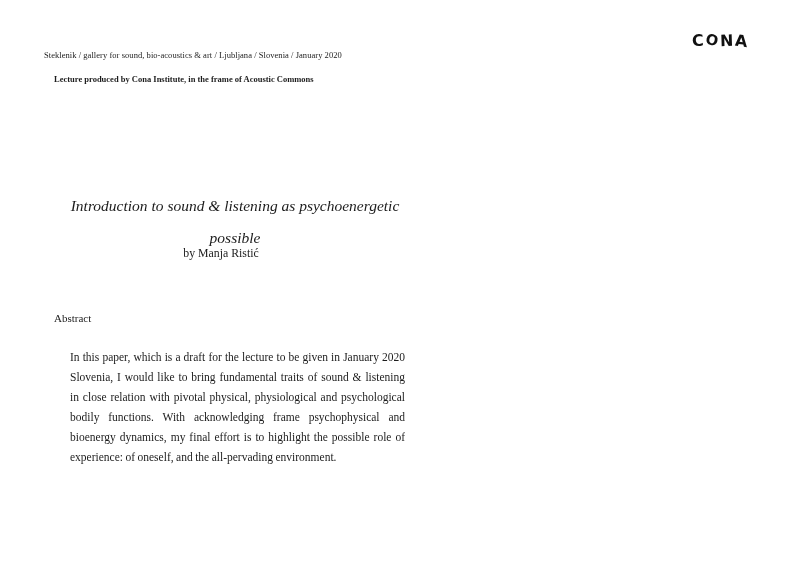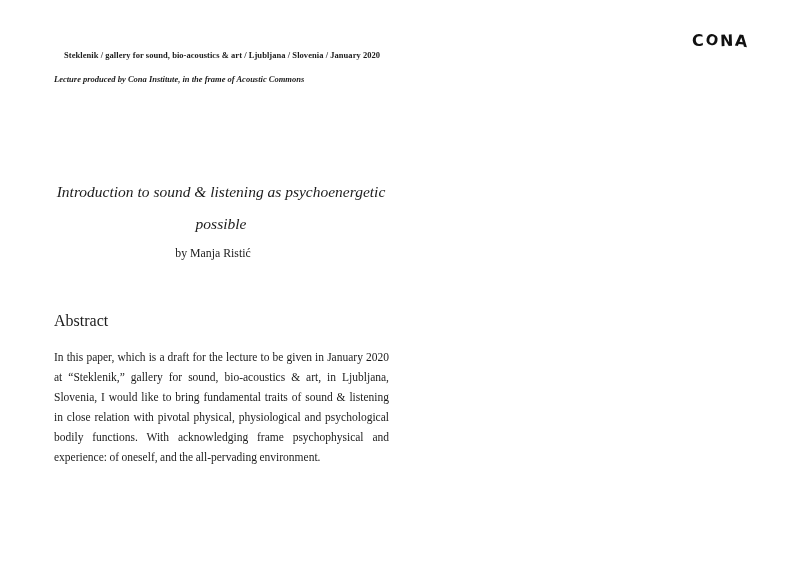--- a/index.html
+++ b/index.html
@@ -13,35 +13,34 @@
     height: 563px;
     background: #ffffff;
     overflow: hidden;
     font-family: "Liberation Serif", serif;
     color: #1c1c1c;
   }
 
   
   .masthead {
     position: absolute;
-    left: 64px;
+    left: 44px;
     top: 50px;
     font-size: 8.5px;
-    font-weight: bold;
+    font-weight: normal;
     white-space: nowrap;
     letter-spacing: 0.05px;
   }
   .credits {
     position: absolute;
     left: 54px;
     top: 72px;
     font-size: 8.5px;
     font-weight: bold;
     line-height: 14px;
-    font-style: italic;
   }
   .credit-line { white-space: nowrap; }
 
   
   .logo {
     position: absolute;
     left: 692px;
     top: 31px;
     font-family: "DejaVu Sans", sans-serif;
     font-weight: bold;
@@ -55,48 +54,48 @@
   .lg-o { transform: rotate(13deg) scale(0.92) translateY(-0.5px); }
   .lg-n { transform: rotate(-2deg) scale(0.99); }
   .lg-a { transform: rotate(8deg) skewX(5deg) translateY(0.5px); }
 
   
   .title {
     position: absolute;
     left: 54px;
     top: 176px;
     width: 334px;
-    margin: 0;
+    margin: 14px;
     text-align: center;
     font-style: italic;
     font-weight: normal;
     font-size: 15.5px;
     line-height: 32px;
   }
   .title-line { display: block; white-space: nowrap; }
 
   .byline {
     position: absolute;
-    left: 46px;
+    left: 54px;
     top: 246px;
     width: 334px;
     text-align: center;
     font-size: 11.8px;
   }
 
   
   .abstract-heading {
     position: absolute;
     left: 54px;
     top: 312px;
-    font-size: 16px;
+    font-size: 11px;
   }
   .abstract {
     position: absolute;
-    left: 54px;
+    left: 70px;
     top: 347px;
     width: 335px;
     font-size: 11.5px;
     line-height: 20px;
     word-spacing: -0.4px;
   }
   .jline {
     text-align: justify;
     text-align-last: justify;
     height: 20px;
@@ -125,20 +124,20 @@
     <span class="title-line">Introduction to sound &amp; listening as psychoenergetic</span>
     <span class="title-line">possible</span>
   </h1>
 
   <div class="byline">by Manja Ristić</div>
 
   <div class="abstract-heading">Abstract</div>
 
   <div class="abstract">
     <div class="jline">In this paper, which is a draft for the lecture to be given in January 2020</div>
-    <div class="jline">at “Steklenik,” gallery for sound, bio-acoustics &amp; art, in Ljubljana,</div>
     <div class="jline">Slovenia, I would like to bring fundamental traits of sound &amp; listening</div>
     <div class="jline">in close relation with pivotal physical, physiological and psychological</div>
     <div class="jline">bodily functions. With acknowledging frame psychophysical and</div>
+    <div class="jline">bioenergy dynamics, my final effort is to highlight the possible role of</div>
     <div class="jline last">experience: of oneself, and the all-pervading environment.</div>
   </div>
 
 </div>
 
 </body></html>

